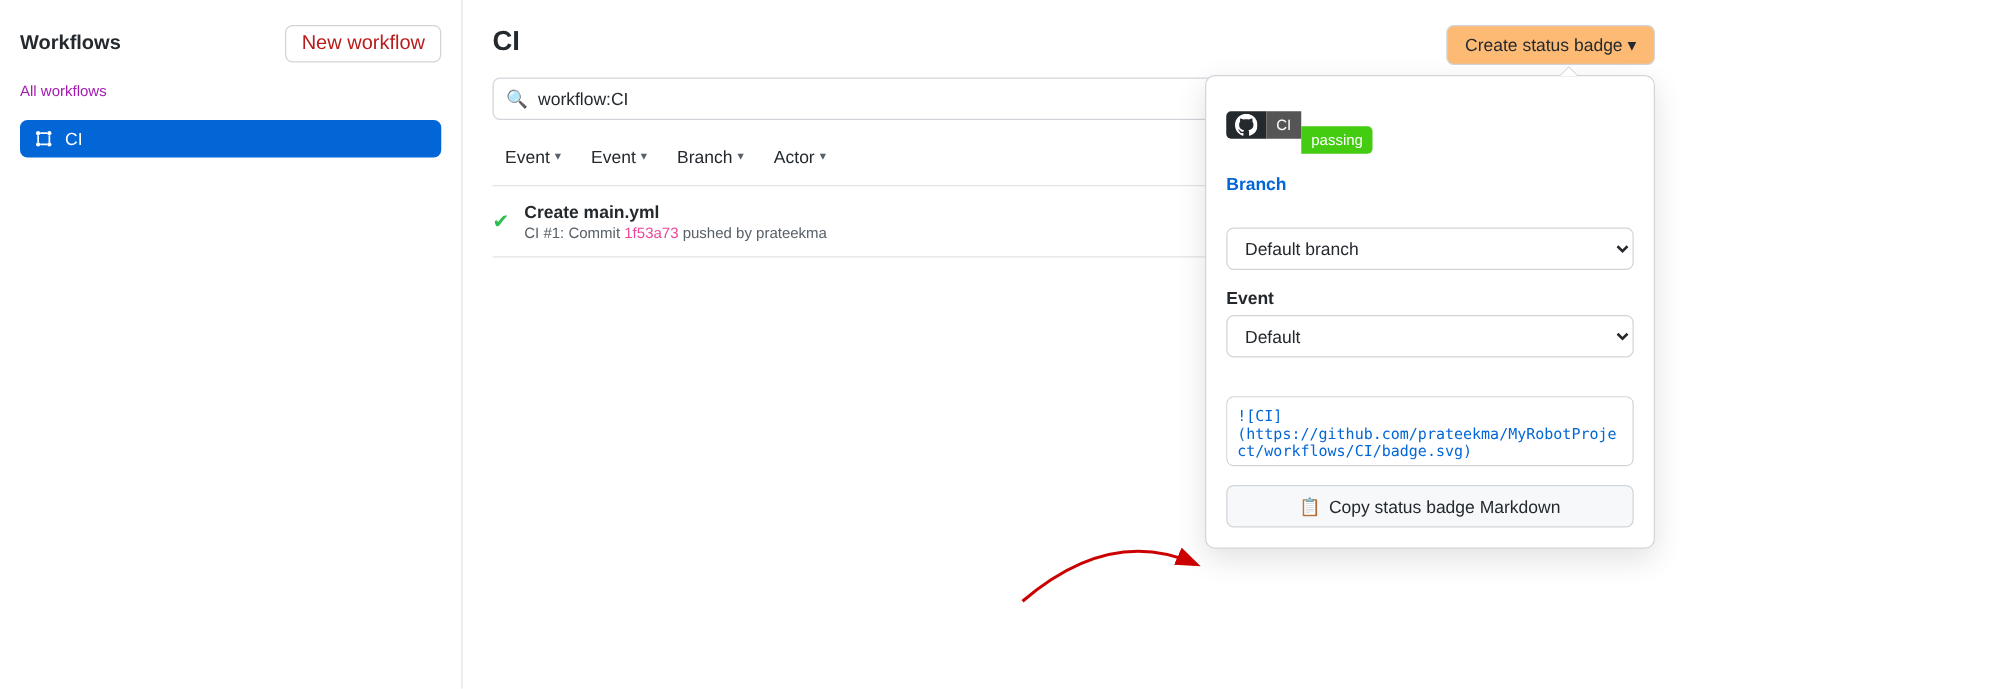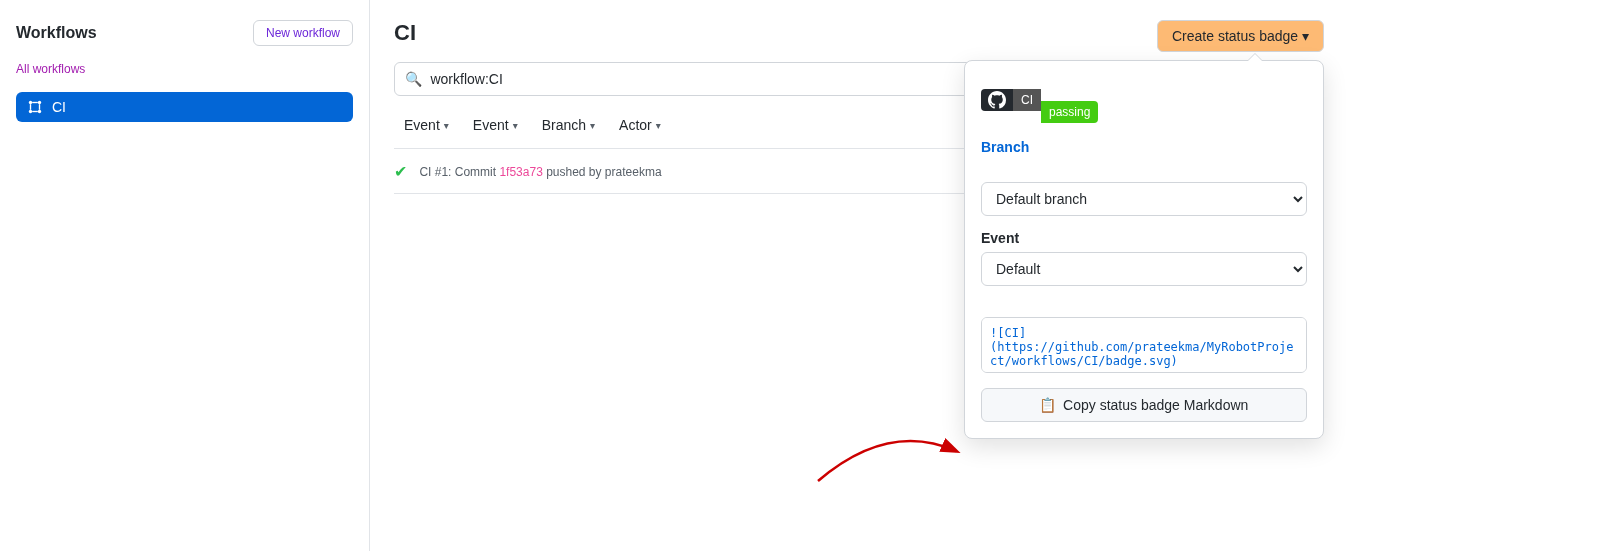--- a/index.html
+++ b/index.html
@@ -30,22 +30,22 @@
     .sidebar-title {
       font-size: 16px;
       font-weight: 600;
       color: #24292e;
     }
     .new-workflow-btn {
       border: 1px solid #d1d5da;
       border-radius: 6px;
       background: #fff;
       padding: 5px 12px;
-      font-size: 12px;
-      color: #6d28d9;
+      font-size: 16px;
+      color: #b91c1c;
       cursor: pointer;
     }
     .sidebar-section-label {
       font-size: 12px;
       color: #a21caf;
       margin-bottom: 16px;
       font-weight: 400;
     }
     .sidebar-item {
       display: flex;
@@ -387,20 +387,21 @@
       </button>
       <button class="filter-btn">
         <span>Actor</span>
         <span class="chevron-down">▾</span>
       </button>
     </div>
 
     <div class="run-row">
       <span class="run-status-icon">✔</span>
       <div class="run-info">
+        <div class="run-title">Create main.yml</div>
         <div class="run-subtitle">
           CI #1: Commit <a>1f53a73</a> pushed by prateekma
         </div>
       </div>
       <span class="run-branch-badge">master</span>
     </div>
 
     <button class="create-badge-btn">
       <span>Create status badge ▾</span>
     </button>

